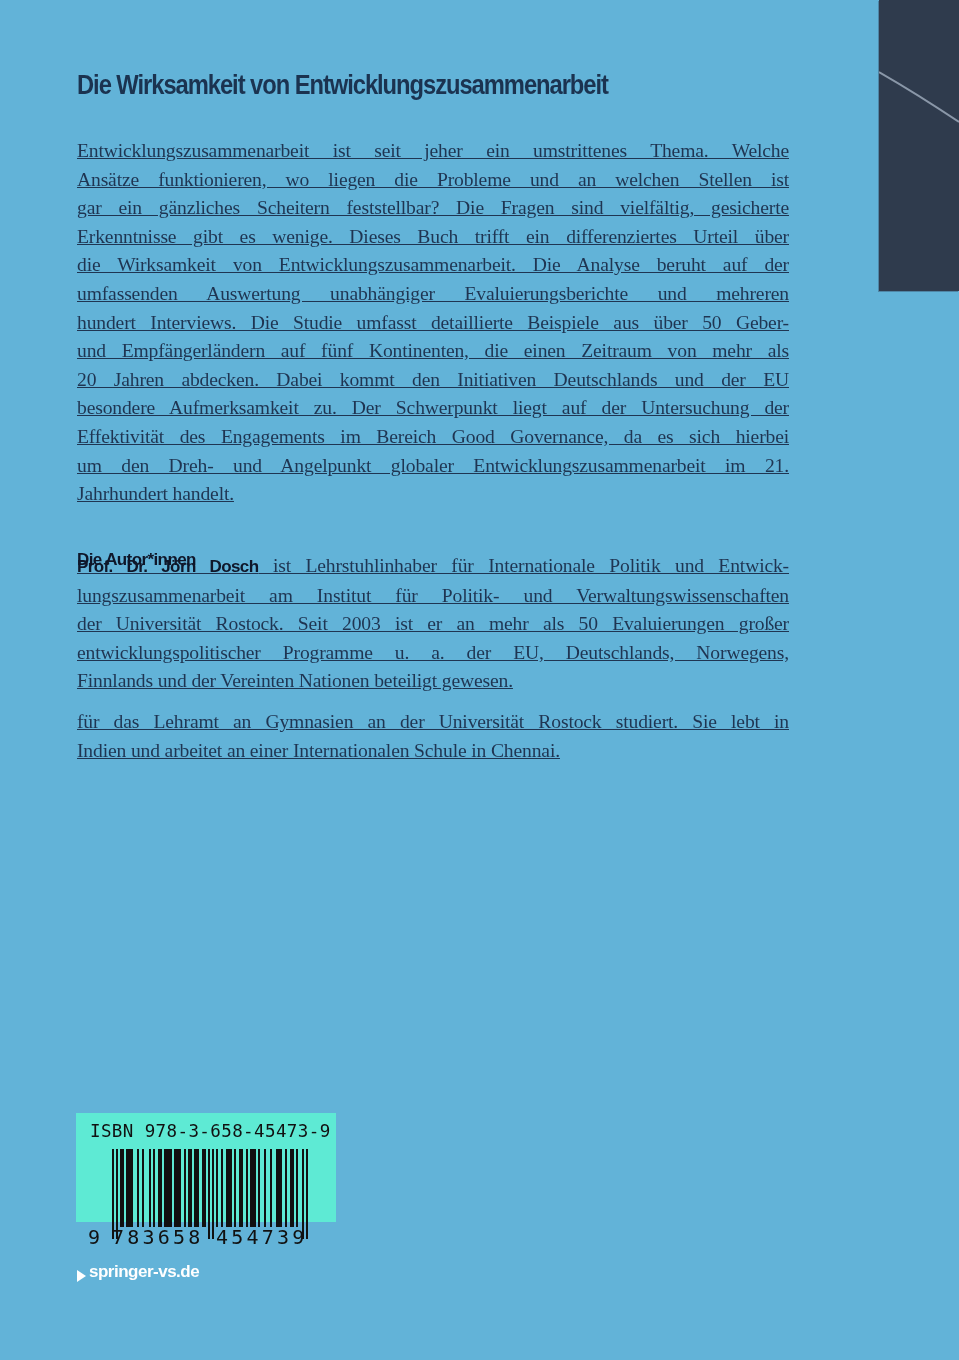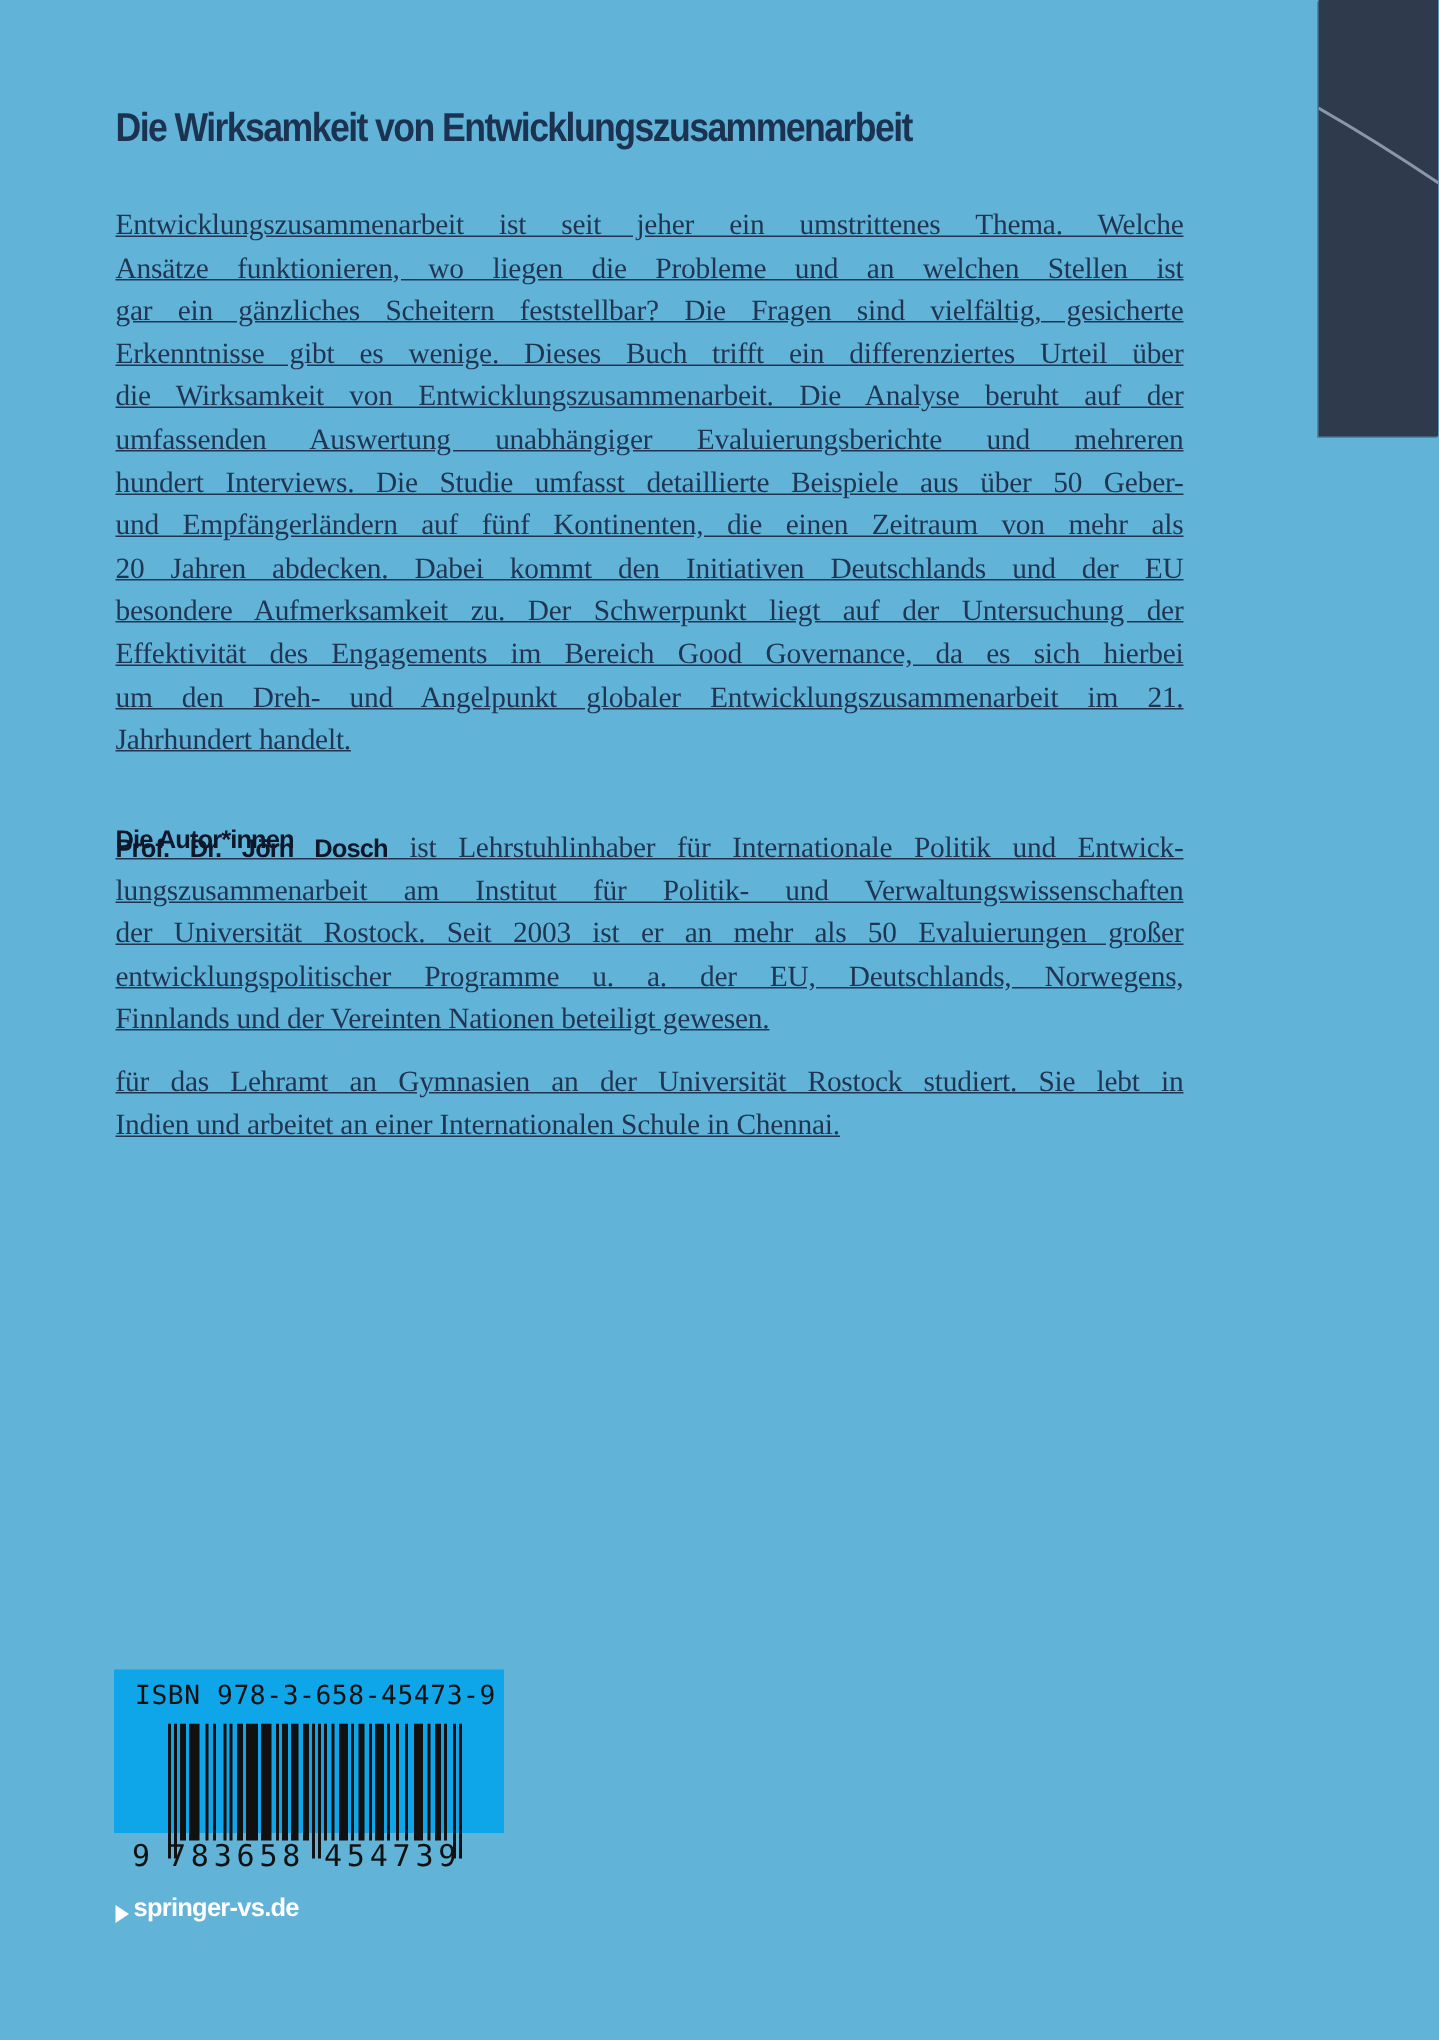--- a/index.html
+++ b/index.html
@@ -36,21 +36,21 @@
     font-size: 17px; letter-spacing: -0.6px; color: #0f172a; margin: 0;
   }
   .p2 { top: 552px; }
   .p3 { top: 708px; }
   .name {
     font-family: "Liberation Sans", sans-serif; font-weight: bold;
     font-size: 17px; letter-spacing: -0.6px; color: #0f172a;
   }
   .barcode-box {
     position: absolute; left: 76px; top: 1113px; width: 260px; height: 109px;
-    background: #0ea5e9;
+    background: #5eead4;
   }
   .isbn-text {
     position: absolute; left: 14px; top: 8px; width: 240px;
     font-family: "DejaVu Sans Mono", monospace; font-size: 17.5px;
     letter-spacing: 0.4px; color: #111; white-space: nowrap;
   }
   .bars { position: absolute; left: 12px; top: 36px; }
   .ean-text {
     position: absolute; top: 112px; font-family: "DejaVu Sans Mono", monospace;
     font-size: 20px; color: #111; letter-spacing: 3.2px; white-space: nowrap;

